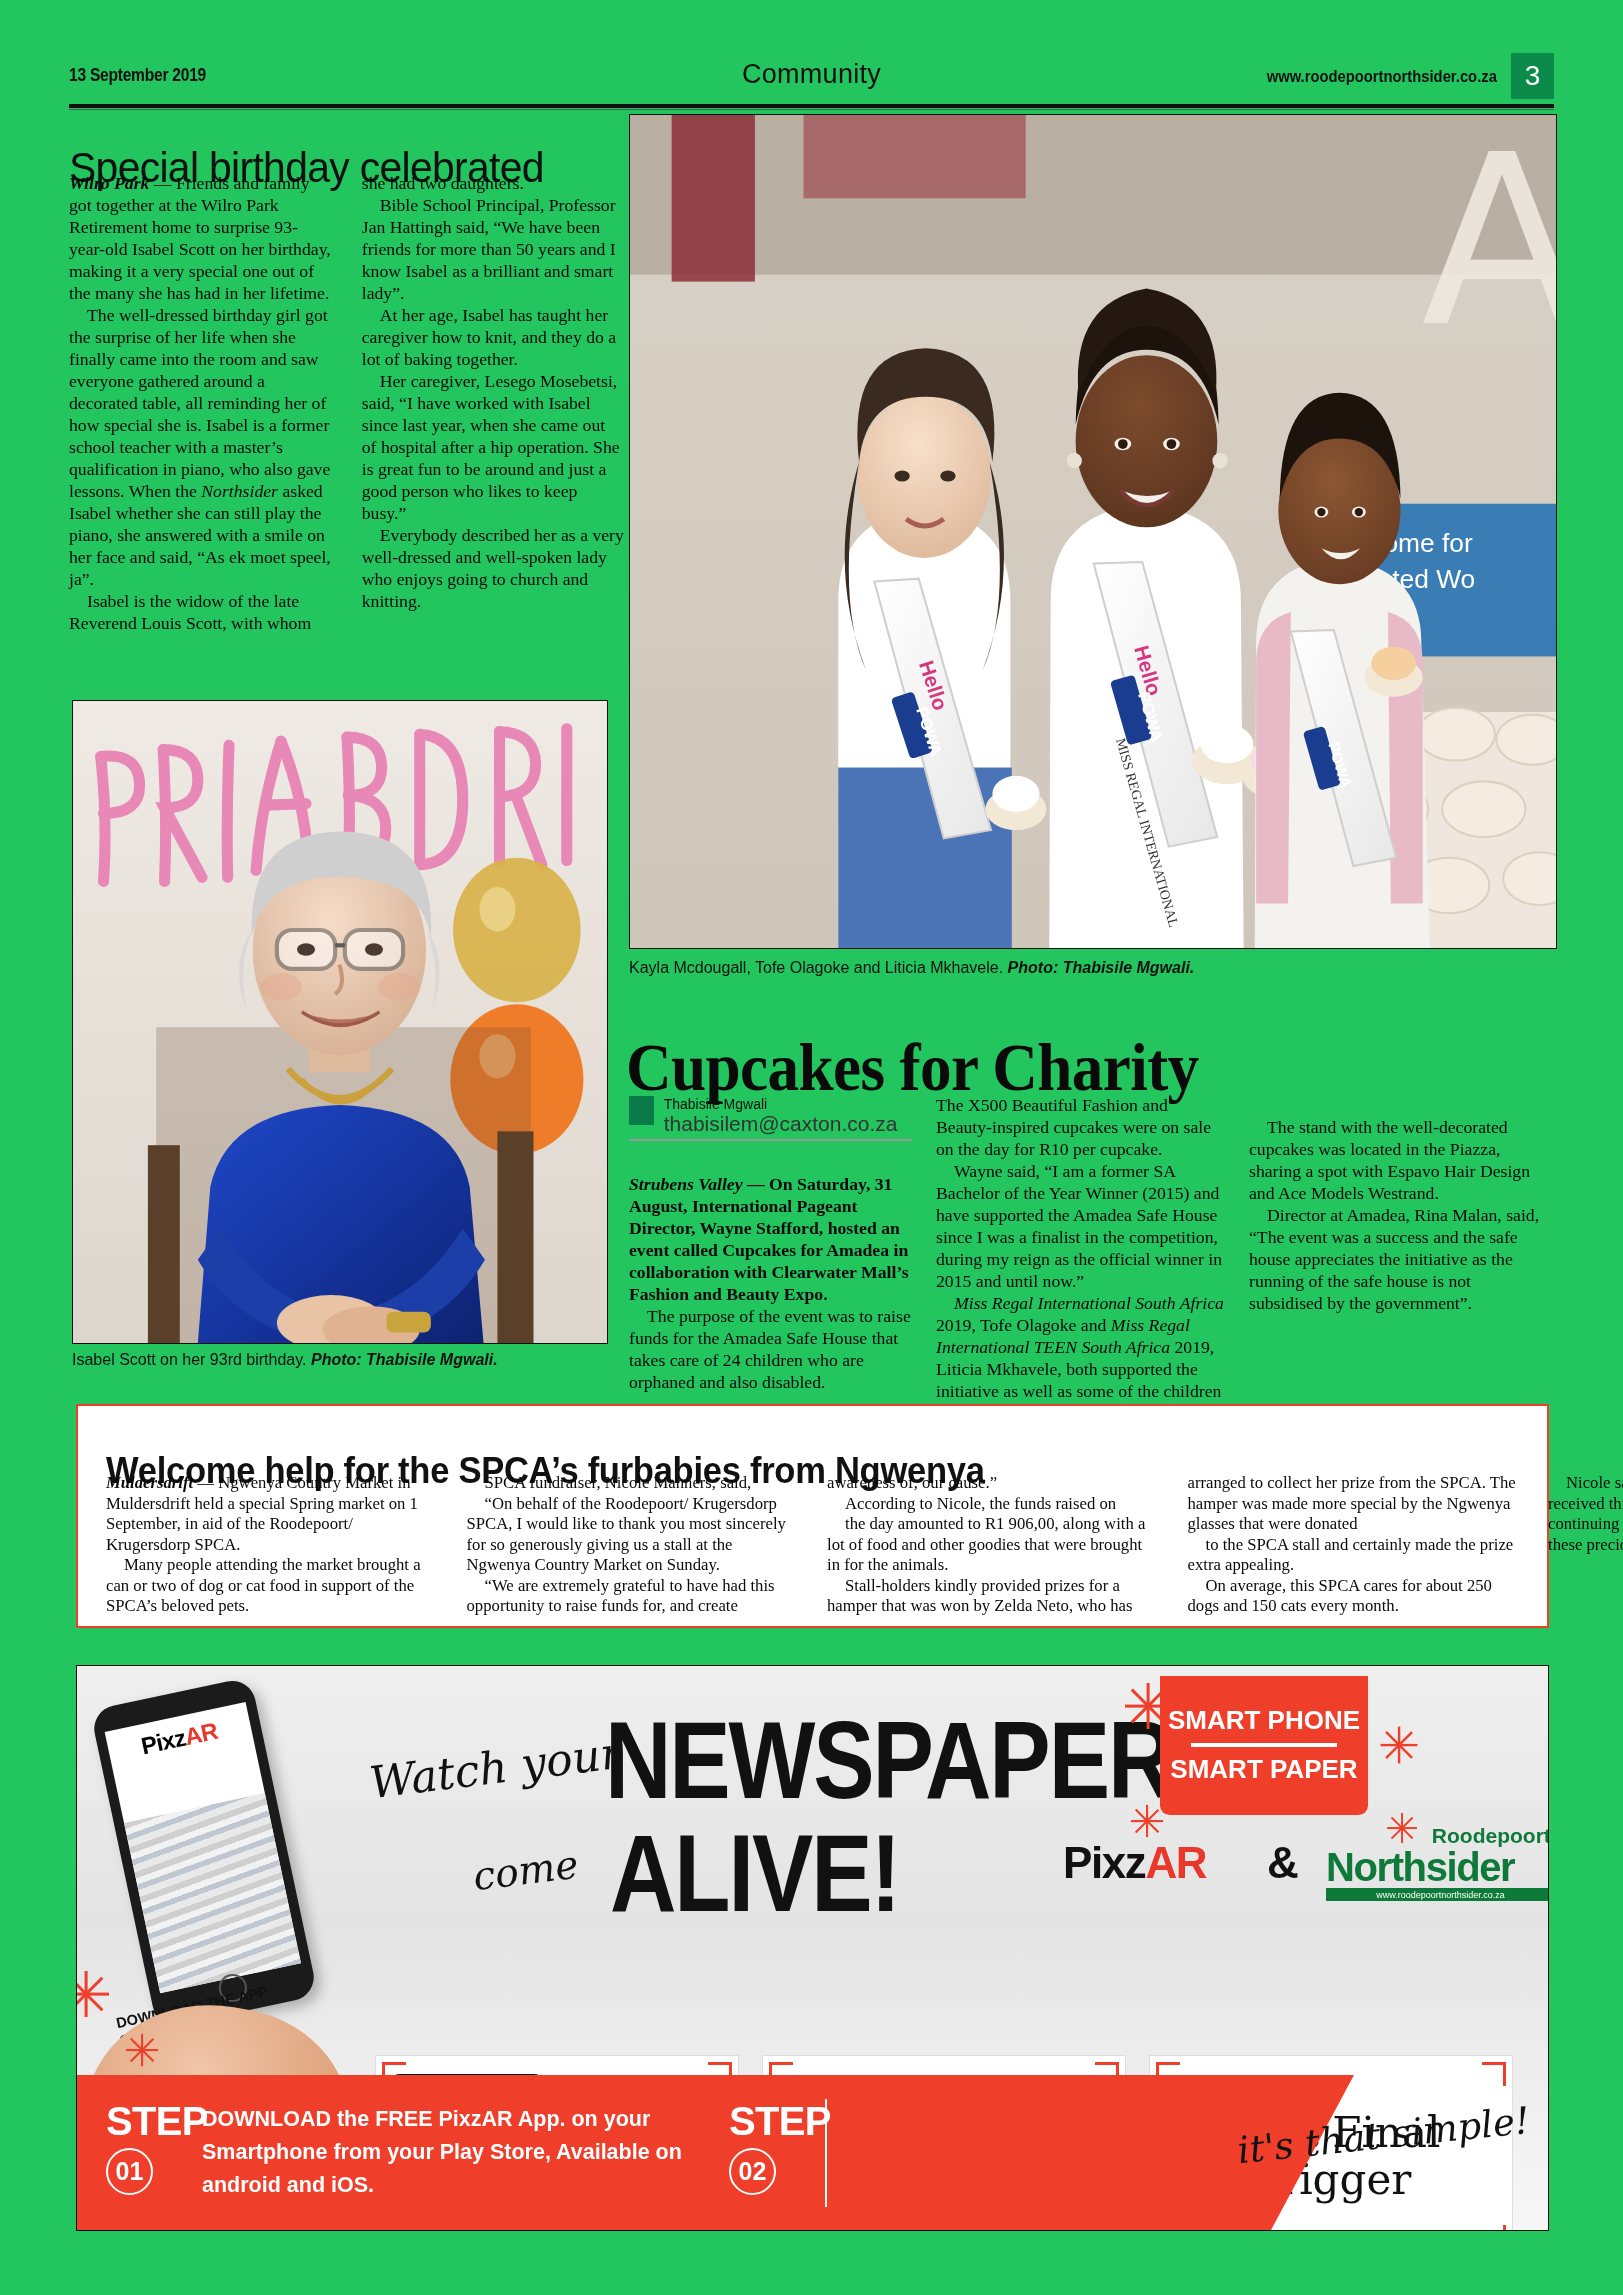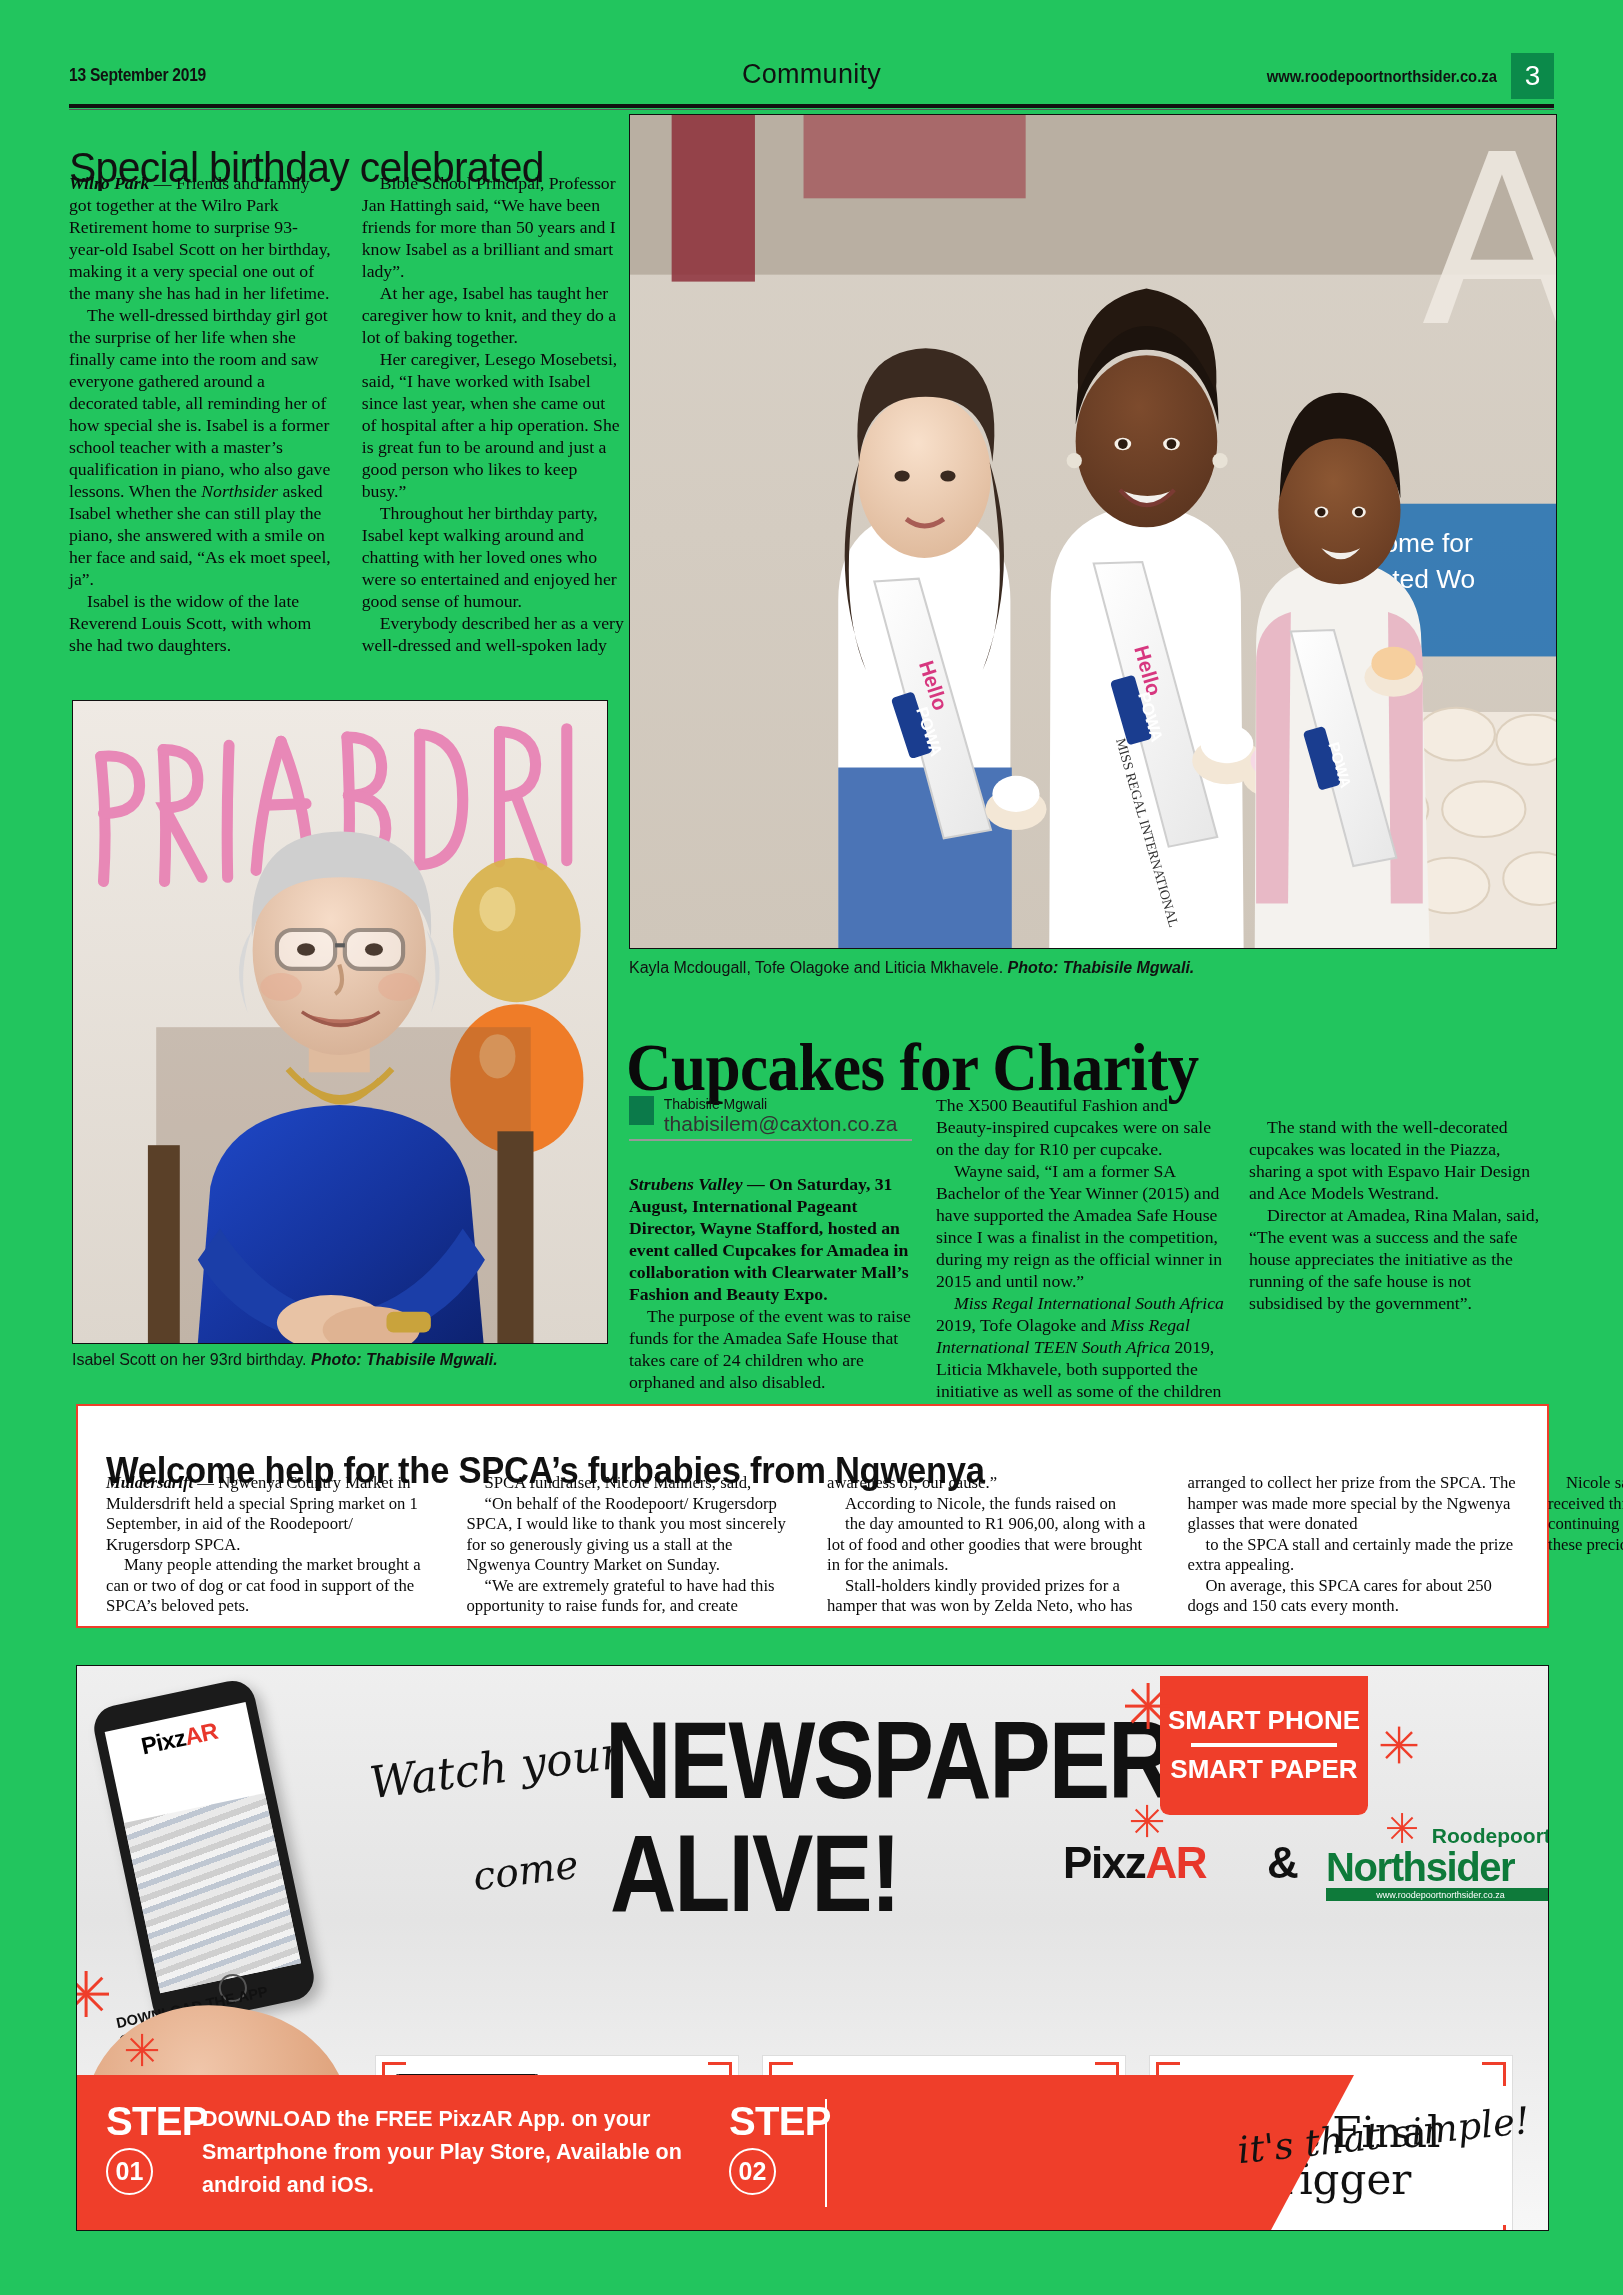--- a/index.html
+++ b/index.html
@@ -180,21 +180,20 @@
   <h1 class="a1-head">Special birthday celebrated</h1>
 
   <div class="a1-cols">
     <div class="body-text">
       <p class="first"><span class="dateline">Wilro Park</span><span> — </span><span>Friends and family got together at the Wilro Park Retirement home to surprise 93-year-old Isabel Scott on her birthday, making it a very special one out of the many she has had in her lifetime.</span></p>
       <p><span>The well-dressed birthday girl got the surprise of her life when she finally came into the room and saw everyone gathered around a decorated table, all reminding her of how special she is. Isabel is a former school teacher with a master’s qualification in piano, who also gave lessons. When the </span><span class="ital">Northsider</span><span> asked Isabel whether she can still play the piano, she answered with a smile on her face and said, “As ek moet speel, ja”.</span></p>
       <p>Isabel is the widow of the late Reverend Louis Scott, with whom she had two daughters.</p>
       <p>Bible School Principal, Professor Jan Hattingh said, “We have been friends for more than 50 years and I know Isabel as a brilliant and smart lady”.</p>
       <p>At her age, Isabel has taught her caregiver how to knit, and they do a lot of baking together.</p>
       <p>Her caregiver, Lesego Mosebetsi, said, “I have worked with Isabel since last year, when she came out of hospital after a hip operation. She is great fun to be around and just a good person who likes to keep busy.”</p>
-      <p>Throughout her birthday party, Isabel kept walking around and chatting with her loved ones who were so entertained and enjoyed her good sense of humour.</p>
       <p>Everybody described her as a very well-dressed and well-spoken lady who enjoys going to church and knitting.</p>
     </div>
   </div>
 
   <div class="photo-isabel">
     <svg viewBox="0 0 770 925" width="534" height="642" preserveAspectRatio="none">
       <defs>
         <linearGradient id="wallg" x1="0" y1="0" x2="0" y2="1">
           <stop offset="0%" stop-color="#efeae4"></stop>
             <stop offset="100%" stop-color="#ddd6cd"></stop>

